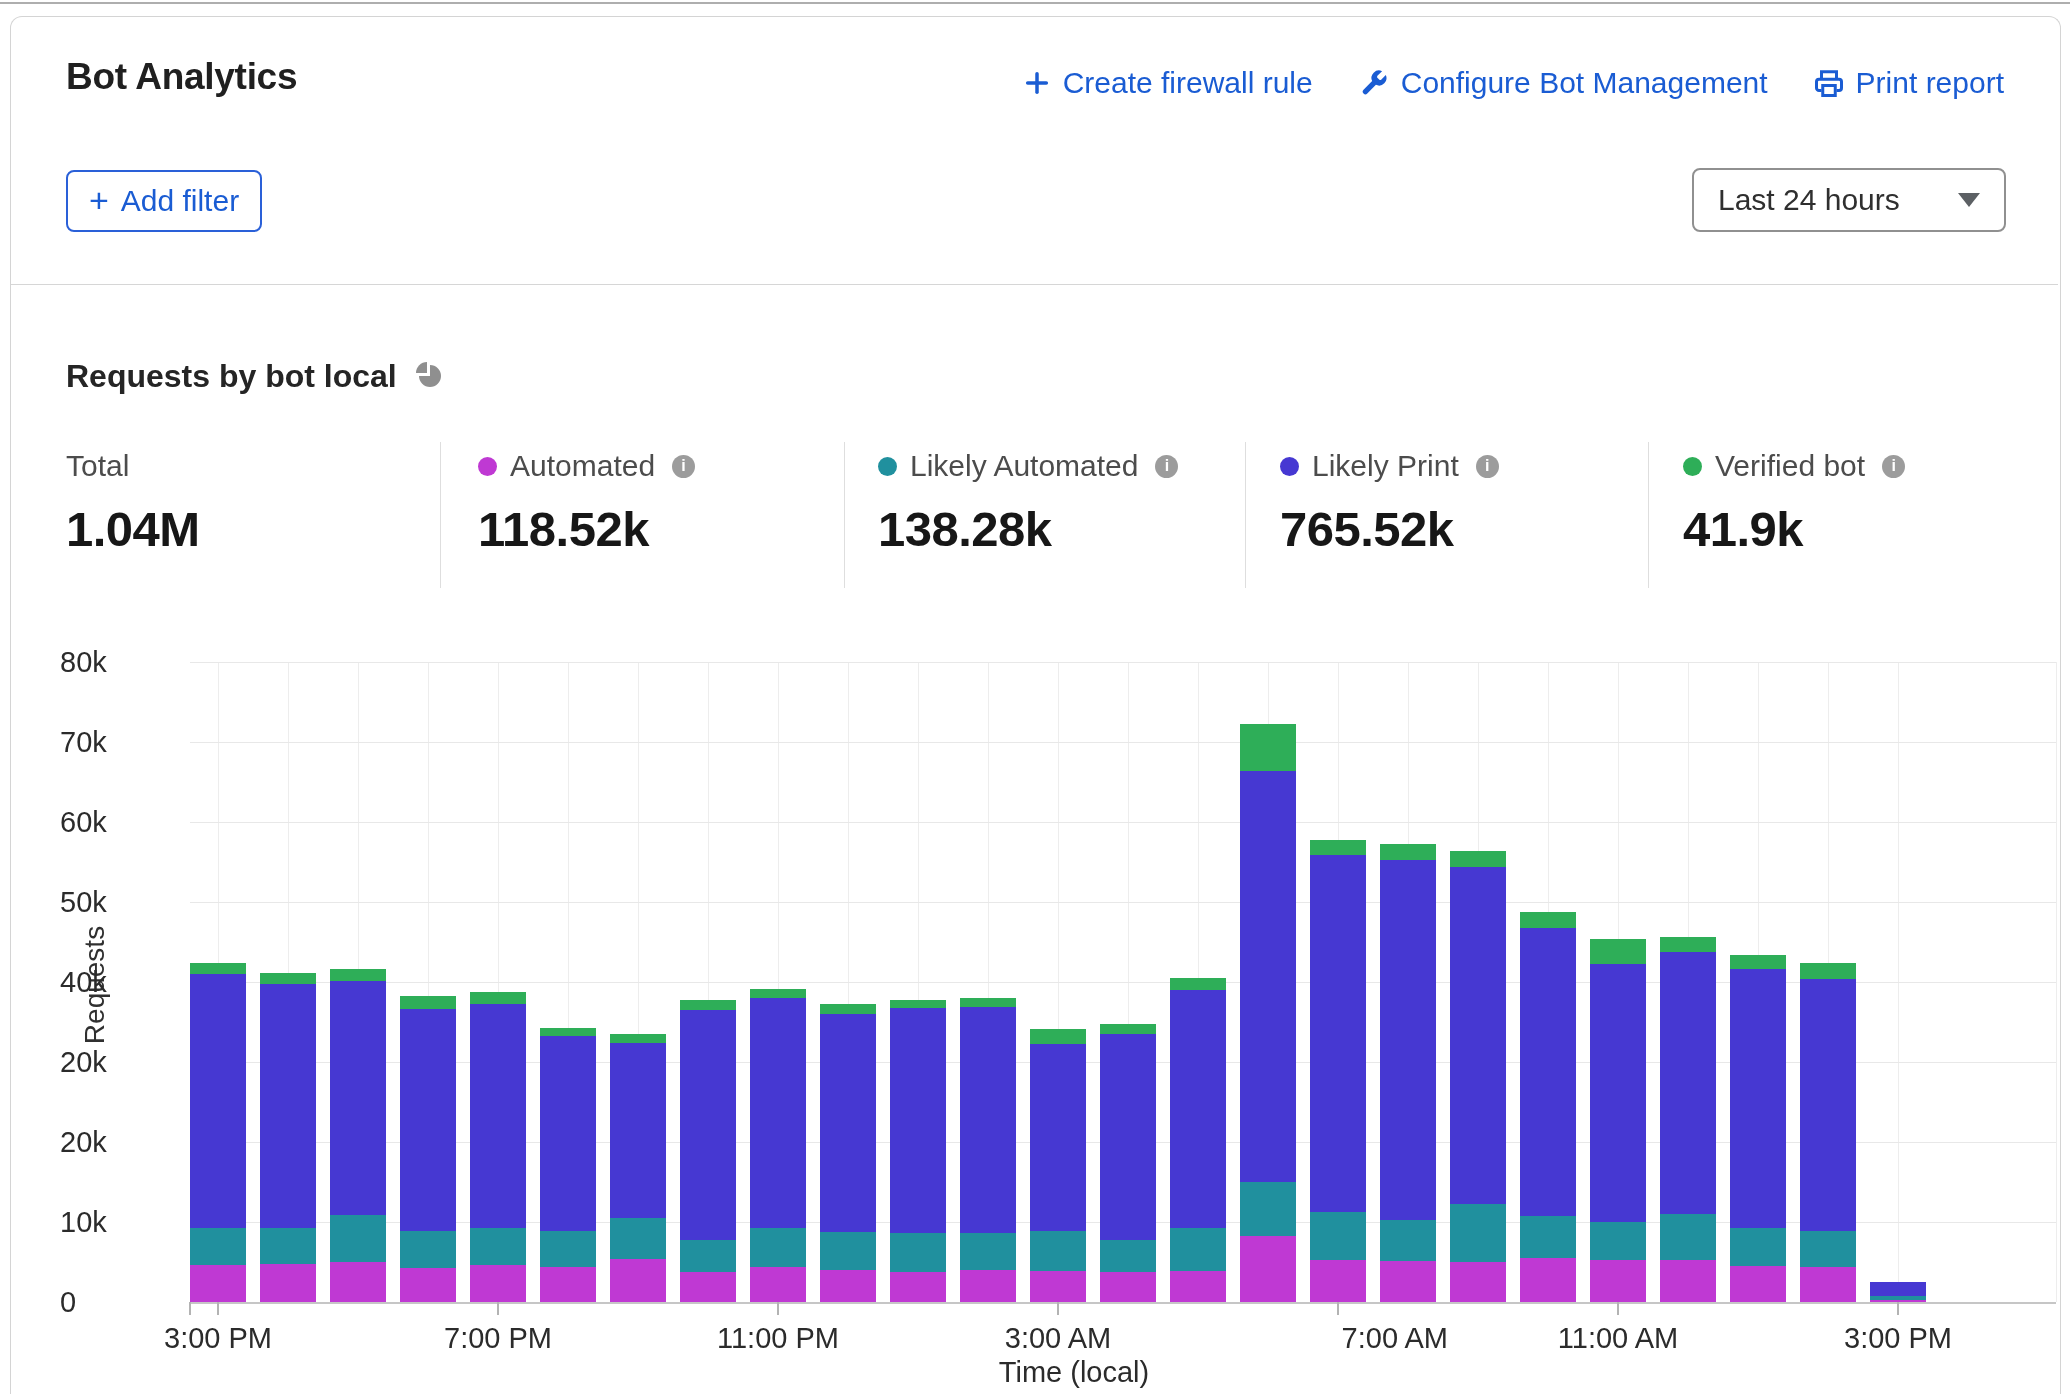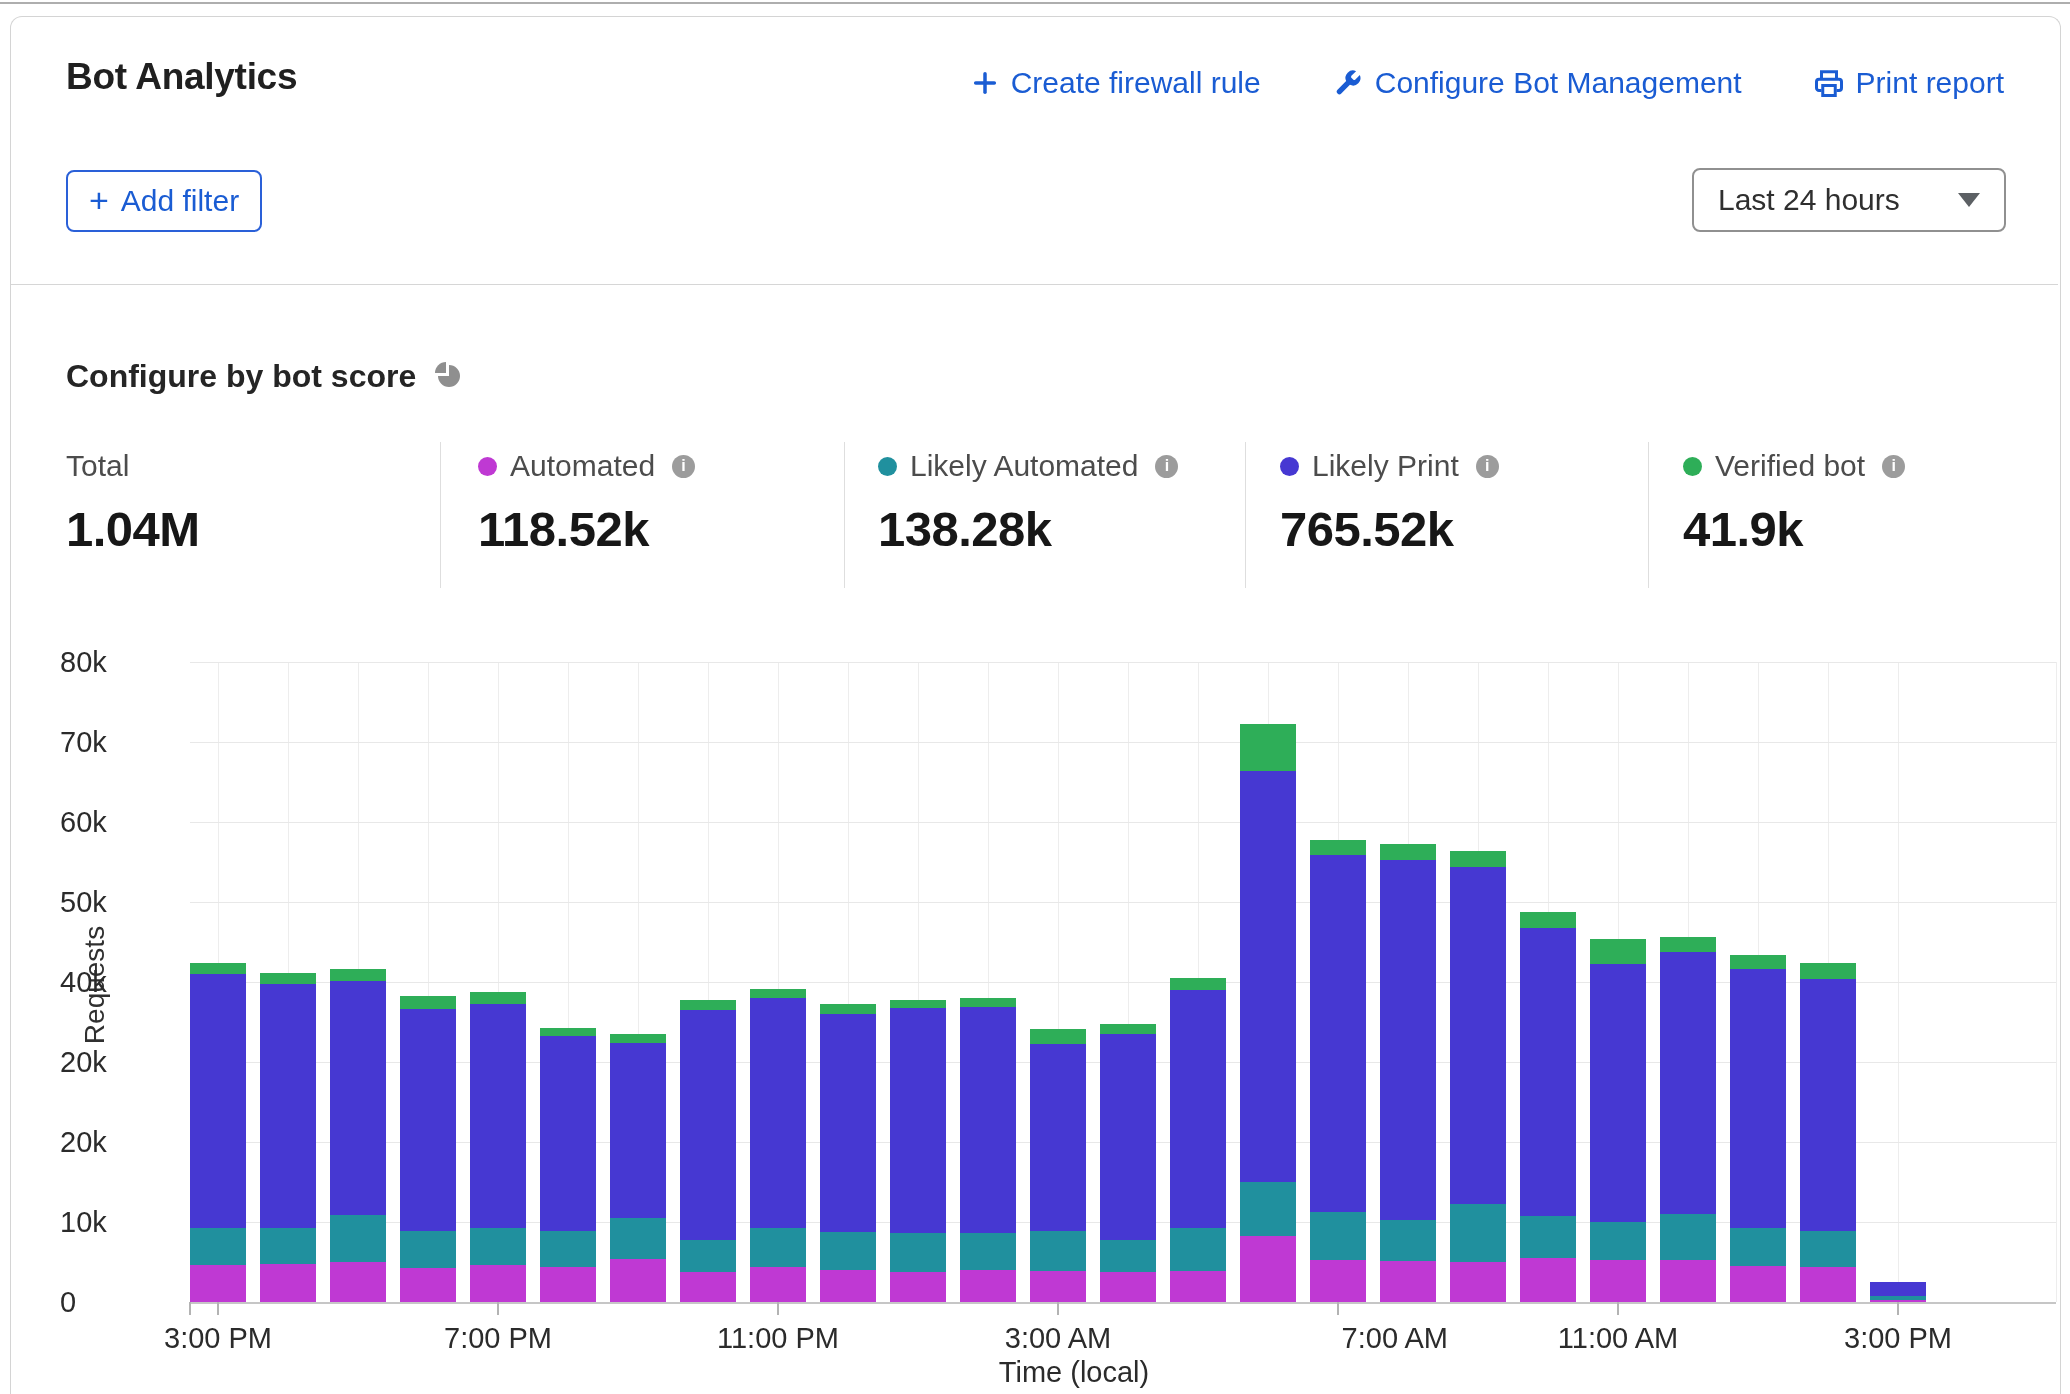--- a/index.html
+++ b/index.html
@@ -3,21 +3,21 @@
 <meta charset="utf-8">
 <style>
   html,body{margin:0;padding:0;background:#ffffff;width:2070px;height:1394px;overflow:hidden;
     font-family:"Liberation Sans", sans-serif;-webkit-font-smoothing:antialiased;}
   .abs{position:absolute;}
   #stage{position:relative;width:2070px;height:1394px;background:#fff;}
   #top-rule{left:0;top:2px;width:2070px;height:2px;background:#aeaeae;}
   #card{left:10px;top:16px;width:2049px;height:1384px;border:1px solid #d4d4d4;border-bottom:none;
     border-radius:12px 12px 0 0;background:#fff;}
   #page-title{left:66px;top:56px;font-size:37px;font-weight:700;color:#202020;letter-spacing:-0.3px;}
-  #header-actions{top:66px;right:66px;display:flex;gap:72px;align-items:flex-start;}
+  #header-actions{top:66px;right:66px;display:flex;gap:46px;align-items:flex-start;}
   .hlink{display:inline-flex;align-items:center;gap:12px;color:#1a5cd3;font-size:30px;cursor:pointer;text-decoration:none;white-space:nowrap;}
   .hlink svg{display:block;}
   #add-filter-btn{left:66px;top:170px;width:196px;height:62px;border:2px solid #2a60d8;border-radius:8px;
     background:#fff;color:#1a5cd3;font-size:30px;display:flex;align-items:center;justify-content:center;gap:12px;cursor:pointer;}
   #add-filter-btn .plus{font-size:34px;font-weight:400;line-height:30px;position:relative;top:-1px;}
   #time-range{left:1692px;top:168px;width:314px;height:64px;border:2px solid #909090;border-radius:8px;background:#fff;
     display:flex;align-items:center;justify-content:space-between;padding:0 24px;box-sizing:border-box;cursor:pointer;}
   #time-range .val{font-size:30px;color:#2f2f2f;}
   .caret{width:0;height:0;border-left:11px solid transparent;border-right:11px solid transparent;border-top:14px solid #5c6064;}
   #header-divider{left:11px;top:284px;width:2047px;height:1px;background:#d6d6d6;}
@@ -87,21 +87,21 @@
   </button>
 
   <div id="time-range" class="abs">
     <span class="val">Last 24 hours</span>
     <span class="caret"></span>
   </div>
 
   <div id="header-divider" class="abs"></div>
 
   <div id="section-title-row" class="abs">
-    <h2 id="section-title">Configure by bot score</h2>
+    <h2 id="section-title">Requests by bot local</h2>
     <span>
       <svg width="28" height="28" viewBox="0 0 28 28">
         <path d="M15 4 A11 11 0 1 1 4 15 L15 15 Z" fill="#8f8f8f"></path>
         <path d="M12 1 A11 11 0 0 0 1 12 L12 12 Z" fill="#8f8f8f"></path>
       </svg>
     </span>
   </div>
 
   <div class="stat abs" style="left:66px">
     <div class="lbl-row">

